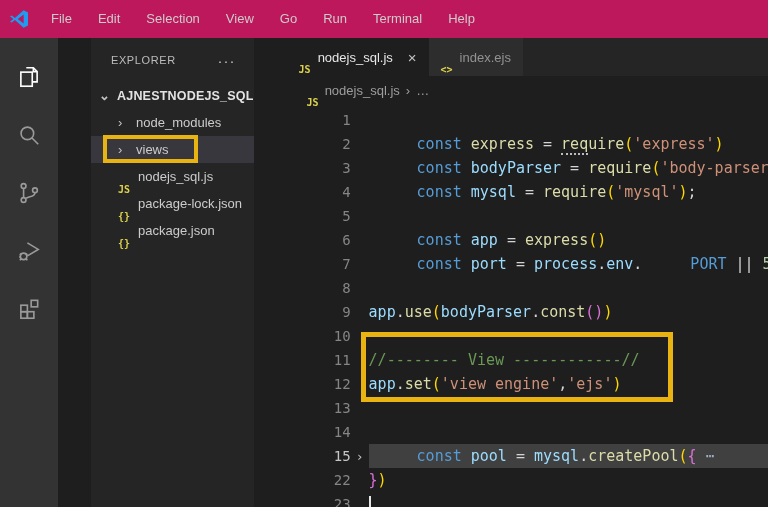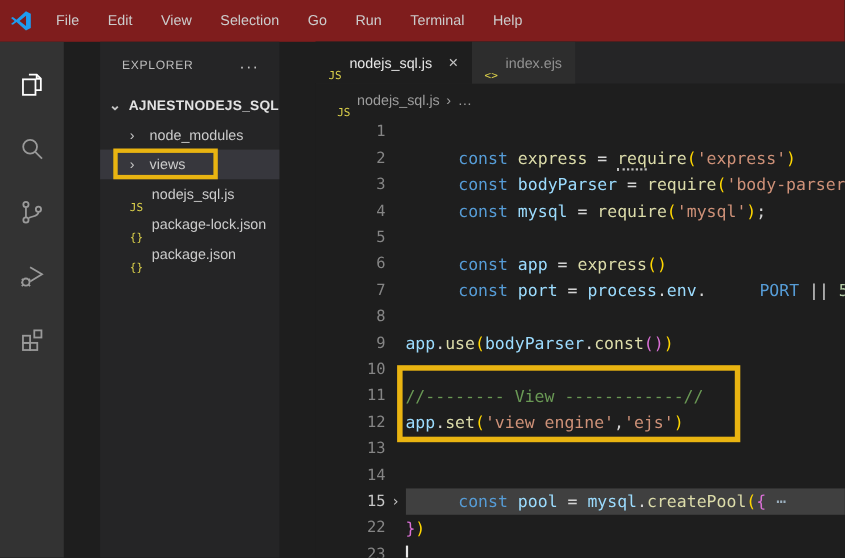--- a/index.html
+++ b/index.html
@@ -1,20 +1,20 @@
 <!DOCTYPE html>
 <html><head>
 <meta charset="utf-8">
 <style>
   * { margin:0; padding:0; box-sizing:border-box; }
   html,body { width:768px; height:507px; overflow:hidden; background:#1e1e1e;
               font-family:"Liberation Sans", sans-serif; }
 
   
-  .menubar { height:38px; background:#7f1d1d; display:flex; align-items:center; }
+  .menubar { height:38px; background:#be185d; display:flex; align-items:center; }
   .logo { width:38px; display:flex; justify-content:center; align-items:center; }
   .menu-item { color:#cccccc; font-size:13px; padding:0 13px; line-height:38px; cursor:default; }
 
   
   .main { display:flex; height:469px;gap:33px; }
 
   
   .activitybar { width:58px; background:#333333; display:flex; flex-direction:column; align-items:center; padding-top:10px; }
   .ab-item { width:58px; height:58px; display:flex; align-items:center; justify-content:center; }
   .ab-item svg { stroke:#9a9a9a; fill:none; stroke-width:1.5; }
@@ -23,21 +23,21 @@
   
   .sidebar { width:212px; background:#252526; position:relative; color:#cccccc; }
   .sb-header { height:44px; display:flex; align-items:center; justify-content:space-between; padding:0 18px 0 20px; }
   .sb-title { font-size:11px; letter-spacing:.6px; color:#bcbcbc; }
   .sb-actions { color:#c5c5c5; font-size:15px; letter-spacing:1px; cursor:pointer; }
   .tree-row { height:27px; display:flex; align-items:center; font-size:13px; white-space:nowrap; cursor:pointer; }
   .tree-row.root { padding-left:8px; font-weight:bold; color:#e3e3e3; font-size:12.5px; letter-spacing:.2px; }
   .tree-row.child { padding-left:27px; }
   .tree-row.selected { background:#37373d; }
   .chev { width:18px; color:#c5c5c5; font-size:13px; display:inline-block; }
-  .fi { width:20px; font-weight:normal; font-size:10px; color:#ddd24b; display:inline-block; font-family:"DejaVu Sans Mono", monospace;margin-top:25px; }
+  .fi { width:20px; font-weight:bold; font-size:10px; color:#ddd24b; display:inline-block; font-family:"DejaVu Sans Mono", monospace;margin-top:25px; }
   .sb-annot-box { position:absolute; left:12px; top:97px; width:95px; height:28px;
                   border:4px solid #e9b411; pointer-events:none; z-index:5; }
 
   
   .editor { width:498px; display:flex; flex-direction:column; background:#1e1e1e; position:relative; }
   .tabbar { height:38px; background:#252526; display:flex; }
   .tab { display:flex; align-items:center; padding:0 12px; font-size:13px; gap:7px; cursor:pointer; }
   .tab.active { background:#1e1e1e; color:#e7e7e7; }
   .tab.inactive { background:#2d2d2d; color:#929292; }
   .tab .fi { width:auto; }
@@ -69,22 +69,22 @@
 <body>
 
 <div class="menubar">
   <div class="logo">
     <svg width="20" height="20" viewBox="0 0 24 24">
       <path fill="#1f9cf0" d="M17.5 1.5 L7.2 10.8 L3.2 7.7 L1.2 8.7 L5.2 12 L1.2 15.3 L3.2 16.3 L7.2 13.2 L17.5 22.5 L22.8 19.8 V4.2 Z M17.6 6.5 V17.5 L10.5 12 Z"></path>
     </svg>
   </div>
   <span class="menu-item">File</span>
   <span class="menu-item">Edit</span>
+  <span class="menu-item">Selection</span>
   <span class="menu-item">View</span>
-  <span class="menu-item">Selection</span>
   <span class="menu-item">Go</span>
   <span class="menu-item">Run</span>
   <span class="menu-item">Terminal</span>
   <span class="menu-item">Help</span>
 </div>
 
 <div class="main">
 
   <div class="activitybar">
     <div class="ab-item active">

